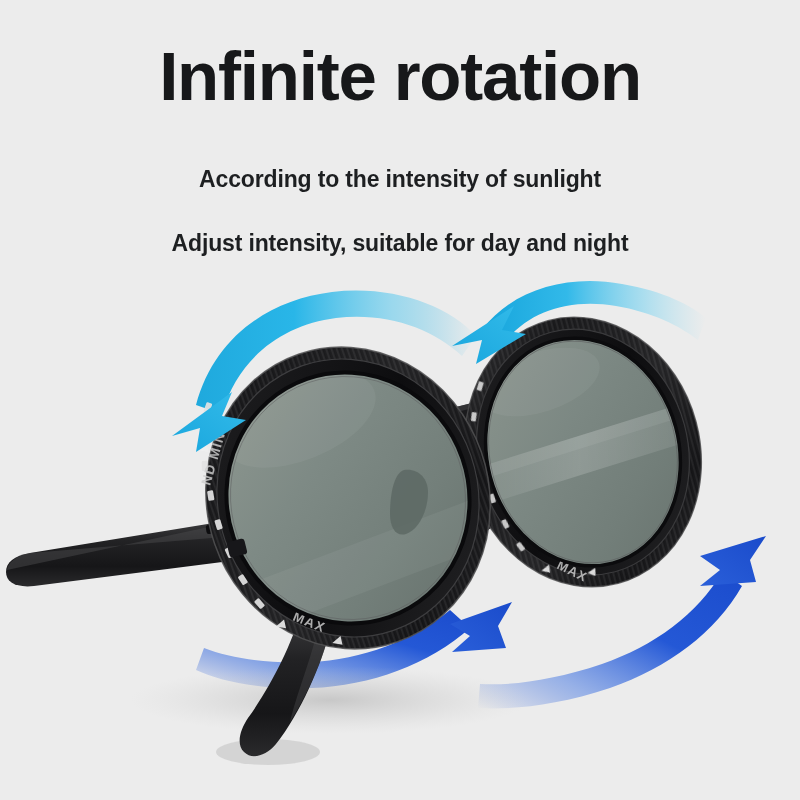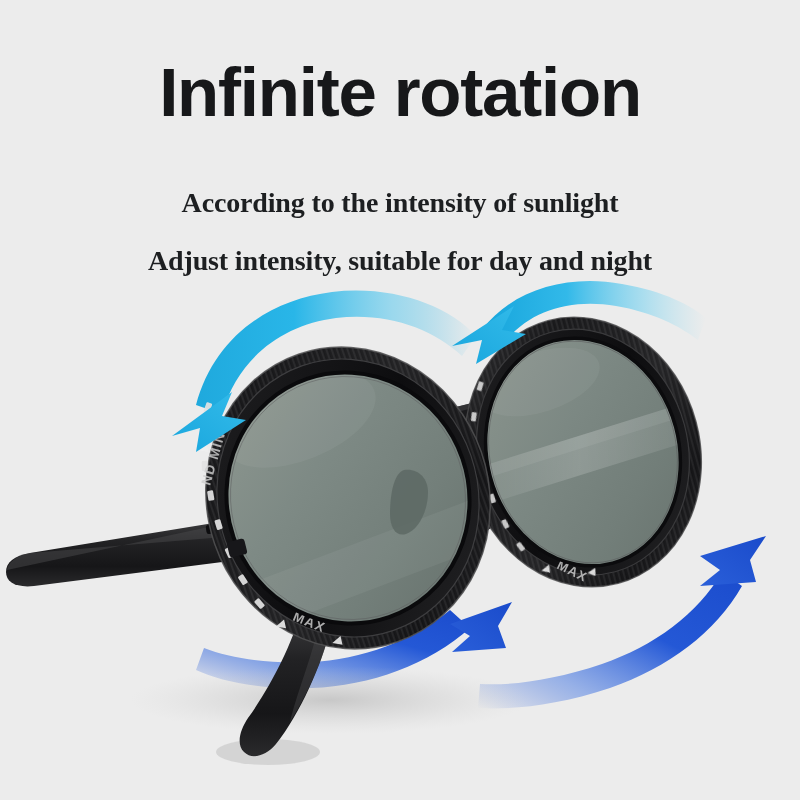--- a/index.html
+++ b/index.html
@@ -25,34 +25,34 @@
   
   .text-block {
     position: absolute;
     top: 0;
     left: 0;
     width: 800px;
     text-align: center;
     z-index: 40;
   }
   .headline {
-    margin: 16px;
+    margin: 0;
     padding-top: 38px;
     font-family: "Liberation Sans", sans-serif;
     font-size: 69px;
     font-weight: bold;
     letter-spacing: -1.2px;
     color: #17181a;
     line-height: 1.12;
     -webkit-font-smoothing: antialiased;
   }
   .subline {
-    margin: 0;
-    font-family: Liberation Serif, serif;
-    font-size: 28px;
+    margin: 11px;
+    font-family: Liberation Sans, sans-serif;
+    font-size: 23px;
     font-weight: bold;
     color: #1d1f21;
     letter-spacing: -0.15px;
     line-height: 1;
   }
   .subline.one { padding-top: 42px; }
   .subline.two { padding-top: 30px; }
 
   
   .stage {

